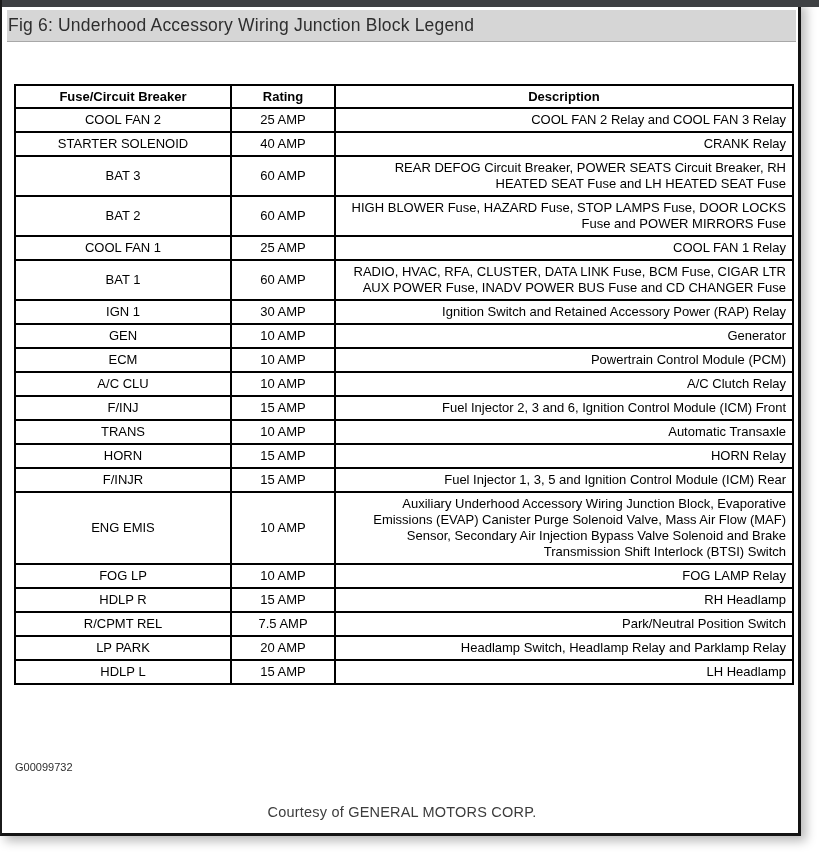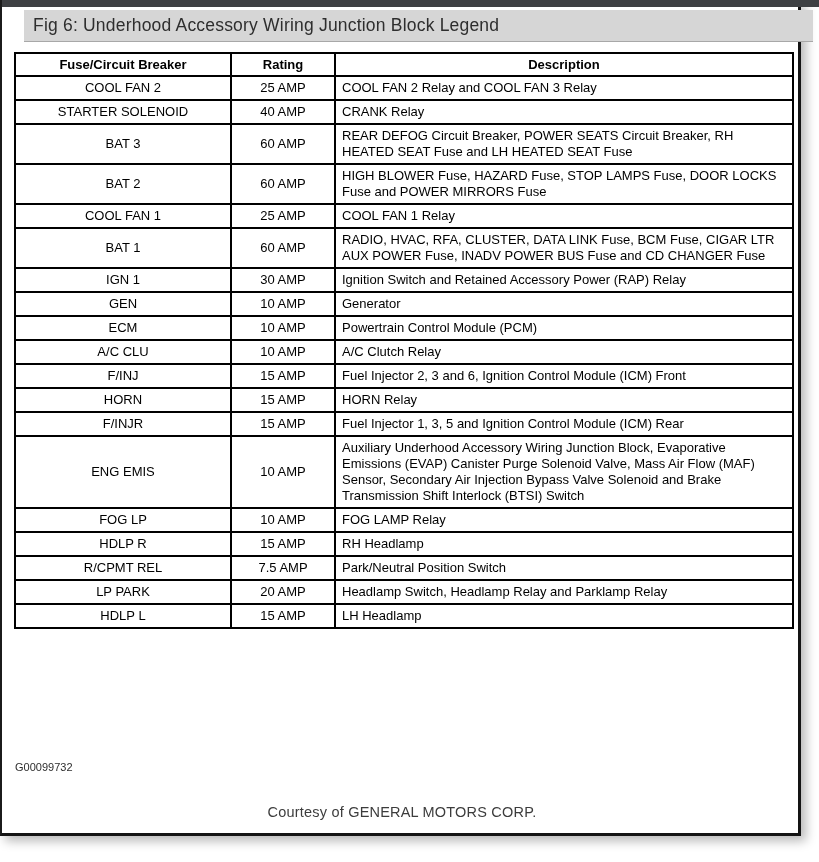--- a/index.html
+++ b/index.html
@@ -15,46 +15,46 @@
     border-left:2px solid #1b1b1b;
     border-right:3px solid #141414;
     border-bottom:3px solid #141414;
     box-shadow:5px 5px 10px rgba(0,0,0,0.28);
   }
   .top-bar{
     position:absolute;left:2px;top:0;width:817px;height:7px;
     background:#3e4043;z-index:4;
   }
   .title-band{
-    position:absolute;left:22px;top:10px;width:789px;height:32px;
+    position:absolute;left:5px;top:10px;width:789px;height:32px;
     background:#d6d6d6;border-bottom:1px solid #a8a8a8;
     box-sizing:border-box;display:flex;align-items:center;
-    padding-left:9px;z-index:2;
+    padding-left:1px;z-index:2;
   }
   .title-band span{
     font-size:17.5px;color:#2e2e2e;letter-spacing:0.2px;white-space:nowrap;
   }
   table.legend{
-    position:absolute;left:12px;top:52px;width:778px;
+    position:absolute;left:12px;top:84px;width:778px;
     border-collapse:collapse;table-layout:fixed;z-index:2;
   }
   table.legend th, table.legend td{
     border:2px solid #000000;
     font-size:13px;color:#000000;
     box-sizing:border-box;
   }
   table.legend th{
     font-weight:bold;text-align:center;padding:3px 4px;line-height:15px;
   }
   table.legend td{
     padding:3px 6px;line-height:16px;vertical-align:middle;
     overflow-wrap:break-word;
   }
   td.center-cell{text-align:center;border-radius:6px;}
-  td.desc-cell{text-align:left;padding-left:8px;}
+  td.desc-cell{text-align:right;padding-left:8px;}
   .figure-id{
     position:absolute;left:13px;top:761px;
     font-size:11px;color:#2e2e2e;z-index:2;
   }
   .credit-line{
     position:absolute;left:0;top:804px;width:800px;text-align:center;
     font-size:14.5px;color:#3c3c3c;letter-spacing:0.2px;z-index:2;
   }
 </style>
 </head>
@@ -129,20 +129,25 @@
           <td class="center-cell">A/C CLU</td>
           <td class="center-cell">10 AMP</td>
           <td class="desc-cell">A/C Clutch Relay</td>
         </tr>
         <tr>
           <td class="center-cell">F/INJ</td>
           <td class="center-cell">15 AMP</td>
           <td class="desc-cell">Fuel Injector 2, 3 and 6, Ignition Control Module (ICM) Front</td>
         </tr>
         <tr>
+          <td class="center-cell">TRANS</td>
+          <td class="center-cell">10 AMP</td>
+          <td class="desc-cell">Automatic Transaxle</td>
+        </tr>
+        <tr>
           <td class="center-cell">HORN</td>
           <td class="center-cell">15 AMP</td>
           <td class="desc-cell">HORN Relay</td>
         </tr>
         <tr>
           <td class="center-cell">F/INJR</td>
           <td class="center-cell">15 AMP</td>
           <td class="desc-cell">Fuel Injector 1, 3, 5 and Ignition Control Module (ICM) Rear</td>
         </tr>
         <tr>

